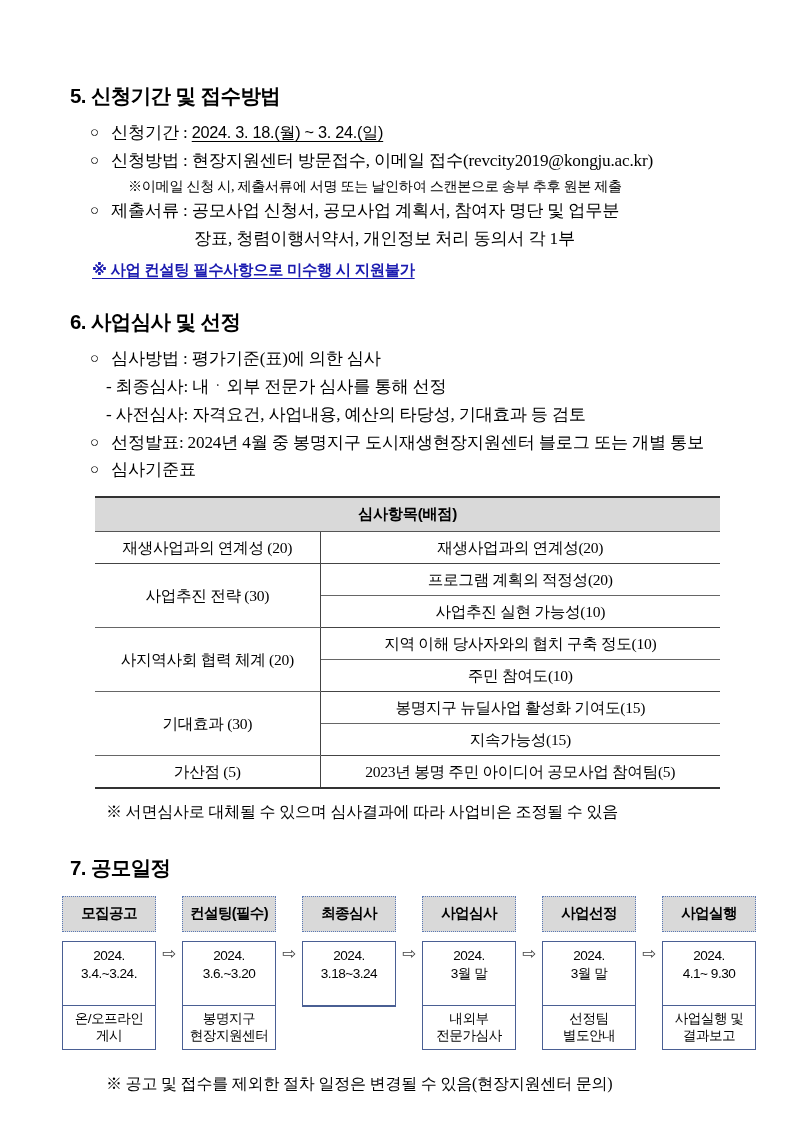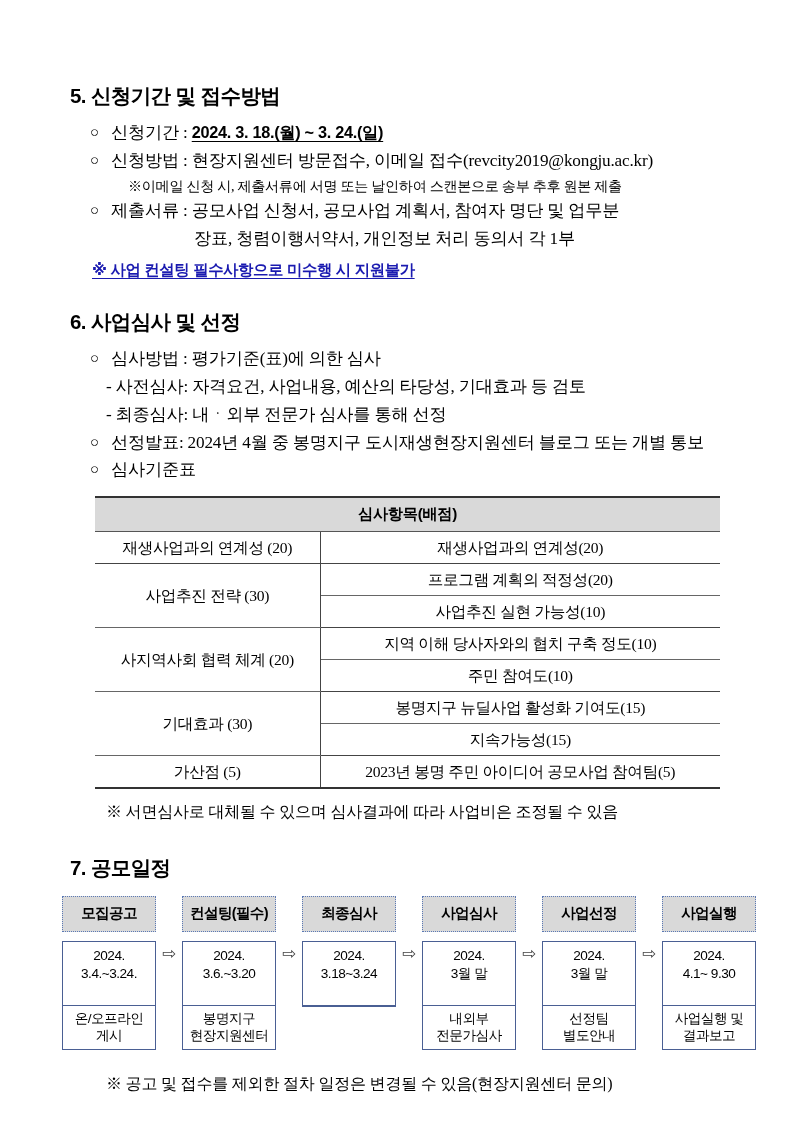--- a/index.html
+++ b/index.html
@@ -77,21 +77,21 @@
     color: #1a1ab0;
     text-decoration: underline;
     text-underline-offset: 3px;
     margin: 7px 0 0 30px;
     letter-spacing: -0.4px;
     display: inline-block;
   }
 
   .uline-bold {
     font-family: "Liberation Sans", "DejaVu Sans", sans-serif;
-    font-weight: bold;
+    font-weight: normal;
     font-size: 16.3px;
     text-decoration: underline;
     text-underline-offset: 3px;
     letter-spacing: -0.3px;
   }
   .gap-md { height: 27px; }
   .gap-lg { height: 31px; }
 
   
   .crit-table {
@@ -223,22 +223,22 @@
   <div class="gap-md"></div>
 
   <div class="section-heading">
     <span class="num">6.</span><span>사업심사 및 선정</span>
   </div>
 
   <div class="bullet">
     <span class="marker">○</span>
     <span class="btext">심사방법 : 평가기준(표)에 의한 심사</span>
   </div>
+  <div class="dash">- 최종심사: 내ㆍ외부 전문가 심사를 통해 선정</div>
   <div class="dash">- 사전심사: 자격요건, 사업내용, 예산의 타당성, 기대효과 등 검토</div>
-  <div class="dash">- 최종심사: 내ㆍ외부 전문가 심사를 통해 선정</div>
 
   <div class="bullet">
     <span class="marker">○</span>
     <span class="btext">선정발표: 2024년 4월 중 봉명지구 도시재생현장지원센터 블로그 또는 개별 통보</span>
   </div>
 
   <div class="bullet">
     <span class="marker">○</span>
     <span class="btext">심사기준표</span>
   </div>

